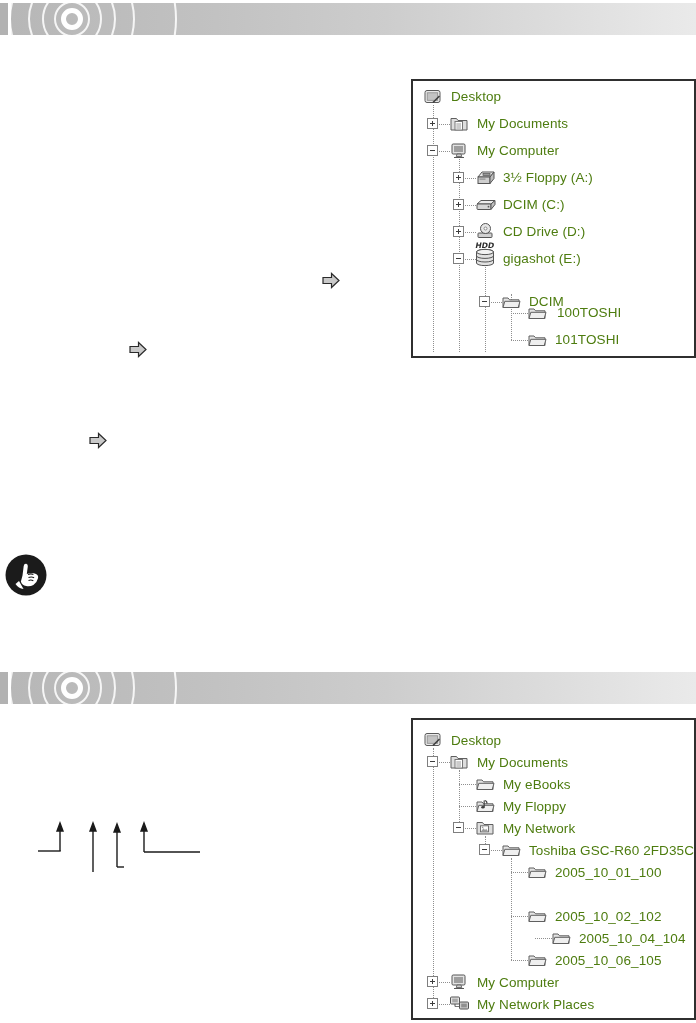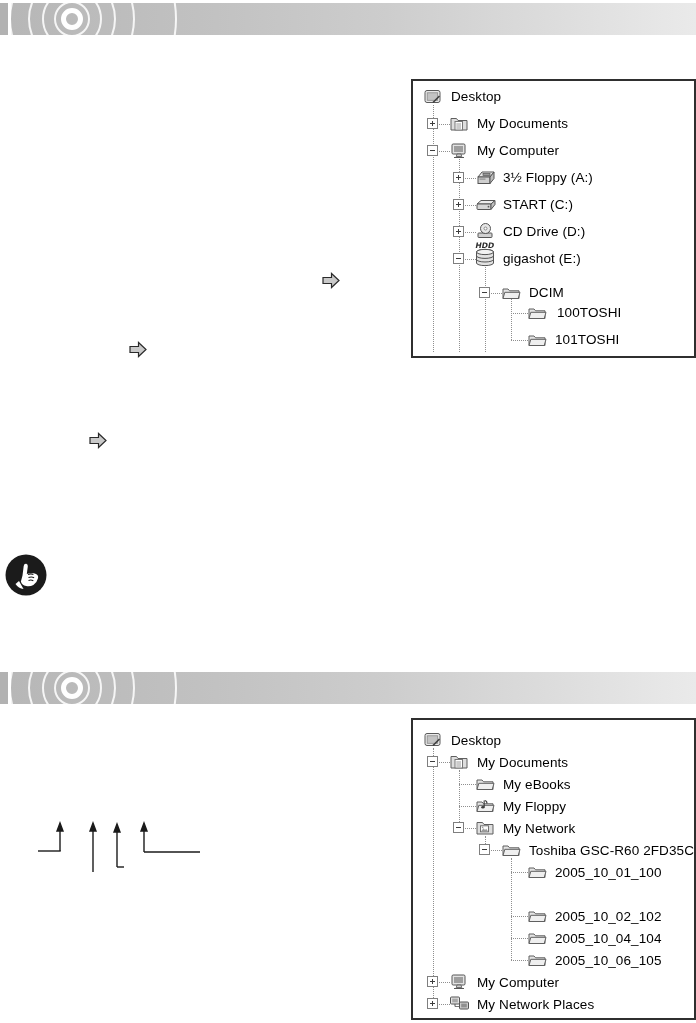--- a/index.html
+++ b/index.html
@@ -22,21 +22,21 @@
   
   .panel{position:absolute;background:#fff;border:2px solid #2f2f2f;box-sizing:border-box;}
   .vguide{position:absolute;width:0;border-left:1px dotted #8f8f8f;}
   .tree-row{position:absolute;left:0;right:2px;}
   .hguide{position:absolute;height:0;border-top:1px dotted #8f8f8f;}
   .tbox{position:absolute;width:11px;height:11px;background:#fff;border:1px solid #7f7f7f;box-sizing:border-box;}
   .tbox .th{position:absolute;left:2px;right:2px;top:4px;height:1px;background:#3d3d3d;}
   .tbox .tv{position:absolute;top:2px;bottom:2px;left:4px;width:1px;background:#3d3d3d;}
   .ticon{position:absolute;line-height:0;}
   .tlabel{position:absolute;top:0;bottom:0;display:flex;align-items:center;
-          font-size:13.5px;color:#000000;white-space:nowrap;letter-spacing:.1px;}
+          font-size:13.5px;color:#4d7c0f;white-space:nowrap;letter-spacing:.1px;}
 
   .abs{position:absolute;line-height:0;}
 </style>
 </head>
 <body>
 
 <div id="page">
 
   <div class="hbar" style="top:3px">
     <div class="hbar-stub"></div>
@@ -166,21 +166,21 @@
         <div class="tbox" style="left: 40px; top: 7.5px;">
           <i class="th"></i>
           <i class="tv"></i>
         </div>
         <span class="ticon" style="left: 62px; top: 3.5px;"><svg width="22" height="20" viewBox="0 0 22 20">
             <polygon points="2,9 6,5.5 20,5.5 16,9" fill="#ececec" stroke="#555"></polygon>
             <rect x="2" y="9" width="14" height="5.5" rx="1" fill="#d6d6d6" stroke="#555"></rect>
             <polygon points="16,9 20,5.5 20,9.5 16,14.5" fill="#c0c0c0" stroke="#555"></polygon>
             <circle cx="13.5" cy="11.7" r="0.9" fill="#555"></circle>
           </svg></span>
-        <span class="tlabel" style="left: 90px;">START (C:)</span>
+        <span class="tlabel" style="left: 90px;">DCIM (C:)</span>
       </div>
       <div class="tree-row" style="top: 137px; height: 27px;">
         <div class="hguide" style="left: 46px; top: 13.5px; width: 17px;"></div>
         <div class="tbox" style="left: 40px; top: 7.5px;">
           <i class="th"></i>
           <i class="tv"></i>
         </div>
         <span class="ticon" style="left: 62px; top: 3.5px;"><svg width="22" height="20" viewBox="0 0 22 20">
             <rect x="3" y="11" width="14" height="4.5" rx="0.8" fill="#d2d2d2" stroke="#555"></rect>
             <circle cx="10.5" cy="6.5" r="5" fill="#e6e6e6" stroke="#555"></circle>
@@ -195,21 +195,21 @@
         </div>
         <span class="ticon" style="left: 60px; top: -5.5px;"><svg width="24" height="28" viewBox="0 0 24 28">
             <text x="2.5" y="7.5" font-size="7.5" font-style="italic" font-weight="bold" font-family="DejaVu Sans, sans-serif" fill="#2d2d2d">HDD</text>
             <path d="M3.5 12 a8.5 2.6 0 0 1 17 0 v11 a8.5 2.6 0 0 1 -17 0 z" fill="#e2e2e2" stroke="#555"></path>
             <ellipse cx="12" cy="12" rx="8.5" ry="2.6" fill="#f2f2f2" stroke="#555"></ellipse>
             <path d="M3.5 15.8 a8.5 2.6 0 0 0 17 0" fill="none" stroke="#555"></path>
             <path d="M3.5 19.4 a8.5 2.6 0 0 0 17 0" fill="none" stroke="#555"></path>
           </svg></span>
         <span class="tlabel" style="left: 90px;">gigashot (E:)</span>
       </div>
-      <div class="tree-row" style="top: 198px; height: 27px;">
+      <div class="tree-row" style="top: 207px; height: 27px;">
         <div class="hguide" style="left: 72px; top: 13.5px; width: 17px;"></div>
         <div class="tbox" style="left: 66px; top: 7.5px;">
           <i class="th"></i>
         </div>
         <span class="ticon" style="left: 88px; top: 3.5px;"><svg width="20" height="20" viewBox="0 0 20 20">
             <path d="M2 15.5 V6 h5 l1.6 1.8 H18 V15.5 z" fill="#e4e4e4" stroke="#5f5f5f"></path>
             <path d="M2 15.5 L3.8 9.3 H19 L17.2 15.5 z" fill="#efefef" stroke="#5f5f5f"></path>
           </svg></span>
         <span class="tlabel" style="left: 116px;">DCIM</span>
       </div>
@@ -309,21 +309,21 @@
         <span class="tlabel" style="left: 142px; text-align: center;">2005_10_01_100</span>
       </div>
       <div class="tree-row" style="top: 185px; height: 22px; text-align: right;">
         <div class="hguide" style="left: 98px; top: 11px; width: 17px;"></div>
         <span class="ticon" style="left: 114px; top: 1px;"><svg width="20" height="20" viewBox="0 0 20 20">
             <path d="M2 15.5 V6 h5 l1.6 1.8 H18 V15.5 z" fill="#e4e4e4" stroke="#5f5f5f"></path>
             <path d="M2 15.5 L3.8 9.3 H19 L17.2 15.5 z" fill="#efefef" stroke="#5f5f5f"></path>
           </svg></span>
         <span class="tlabel" style="left: 142px;">2005_10_02_102</span>
       </div>
-      <div class="tree-row" style="top: 207px; height: 22px;">
+      <div class="tree-row" style="top: 207px; height: 22px; margin-left: 24px;">
         <div class="hguide" style="left: 98px; top: 11px; width: 17px;"></div>
         <span class="ticon" style="left: 114px; top: 1px;"><svg width="20" height="20" viewBox="0 0 20 20">
             <path d="M2 15.5 V6 h5 l1.6 1.8 H18 V15.5 z" fill="#e4e4e4" stroke="#5f5f5f"></path>
             <path d="M2 15.5 L3.8 9.3 H19 L17.2 15.5 z" fill="#efefef" stroke="#5f5f5f"></path>
           </svg></span>
         <span class="tlabel" style="left: 142px;">2005_10_04_104</span>
       </div>
       <div class="tree-row" style="top: 229px; height: 22px;">
         <div class="hguide" style="left: 98px; top: 11px; width: 17px;"></div>
         <span class="ticon" style="left: 114px; top: 1px;"><svg width="20" height="20" viewBox="0 0 20 20">

